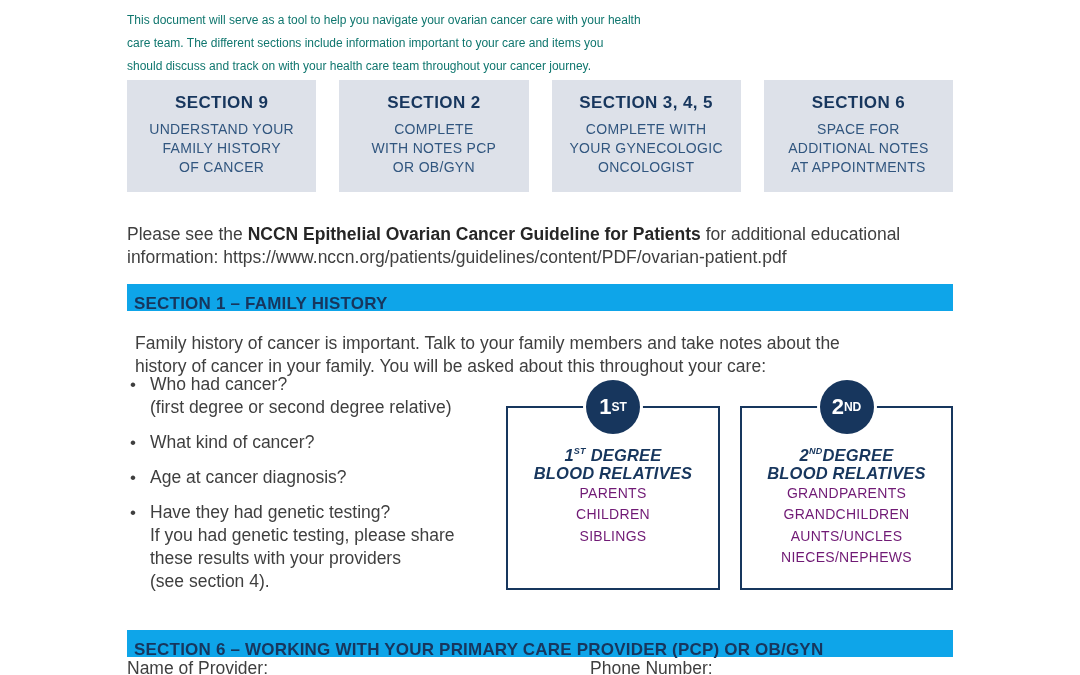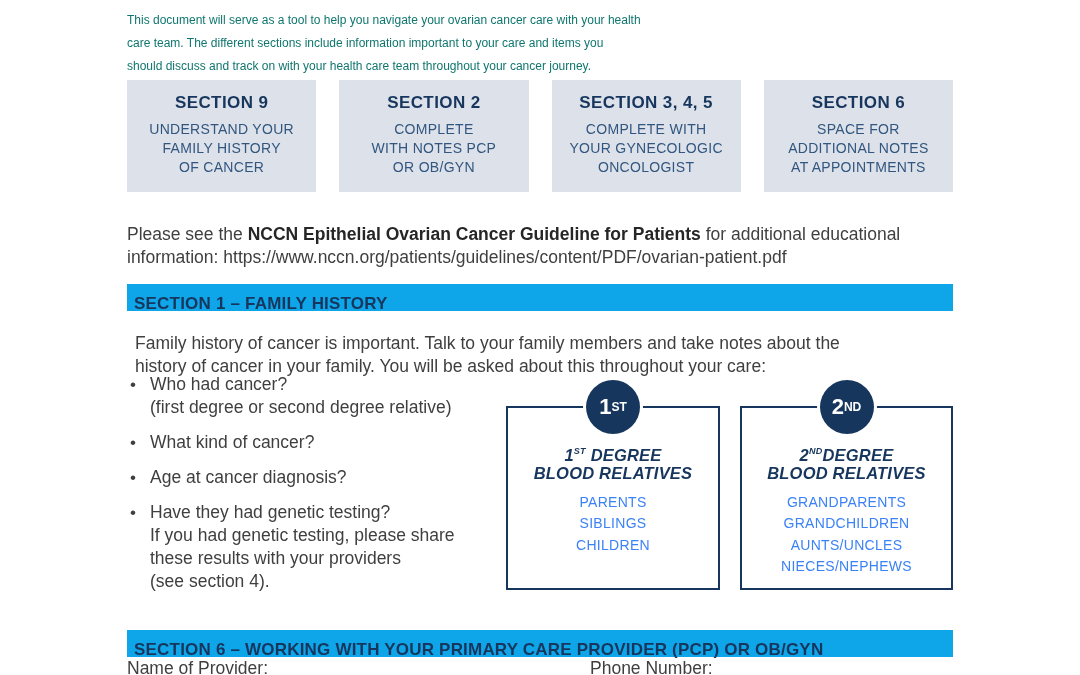--- a/index.html
+++ b/index.html
@@ -69,21 +69,21 @@
     width:54px; height:54px; border-radius:50%;
     background:#17365d; box-shadow:0 0 0 3px #ffffff;
     color:#ffffff; font-weight:bold; font-size:22px;
     display:flex; align-items:center; justify-content:center;
   }
   .badge sup, .rel-title sup { font-size:0.55em; vertical-align:super; }
   .rel-title {
     margin-top:34px; font-size:16.5px; font-weight:bold; color:#17365d;
     line-height:18px; letter-spacing:0.2px;font-style:italic;
   }
-  .rel-members { margin-top:10px; font-size:14px; line-height:21.5px; color:#3b82f6; letter-spacing:0.3px; }
+  .rel-members { margin-top:1px; font-size:14px; line-height:21.5px; color:#701a75; letter-spacing:0.3px; }
 
   .field-label {
     position:absolute; top:658px; font-size:17.5px; color:#3f3f3f;
   }
   .name-label  { left:127px; }
   .phone-label { left:590px; }
 </style>
 </head>
 <body>
 
@@ -151,22 +151,22 @@
   </div>
 
   <div class="rel-box rel-box-1">
     <div class="badge">
         <span>1</span>
         <sup>ST</sup>
       </div>
     <div class="rel-title"><span>1</span><sup>ST</sup><span> DEGREE</span><br><span>BLOOD RELATIVES</span></div>
     <div class="rel-members">
       <div>PARENTS</div>
+      <div>CHILDREN</div>
       <div>SIBLINGS</div>
-      <div>CHILDREN</div>
     </div>
   </div>
 
   <div class="rel-box rel-box-2">
     <div class="badge">
         <span>2</span>
         <sup>ND</sup>
       </div>
     <div class="rel-title"><span>2</span><sup>ND</sup><span>DEGREE</span><br><span>BLOOD RELATIVES</span></div>
     <div class="rel-members">

